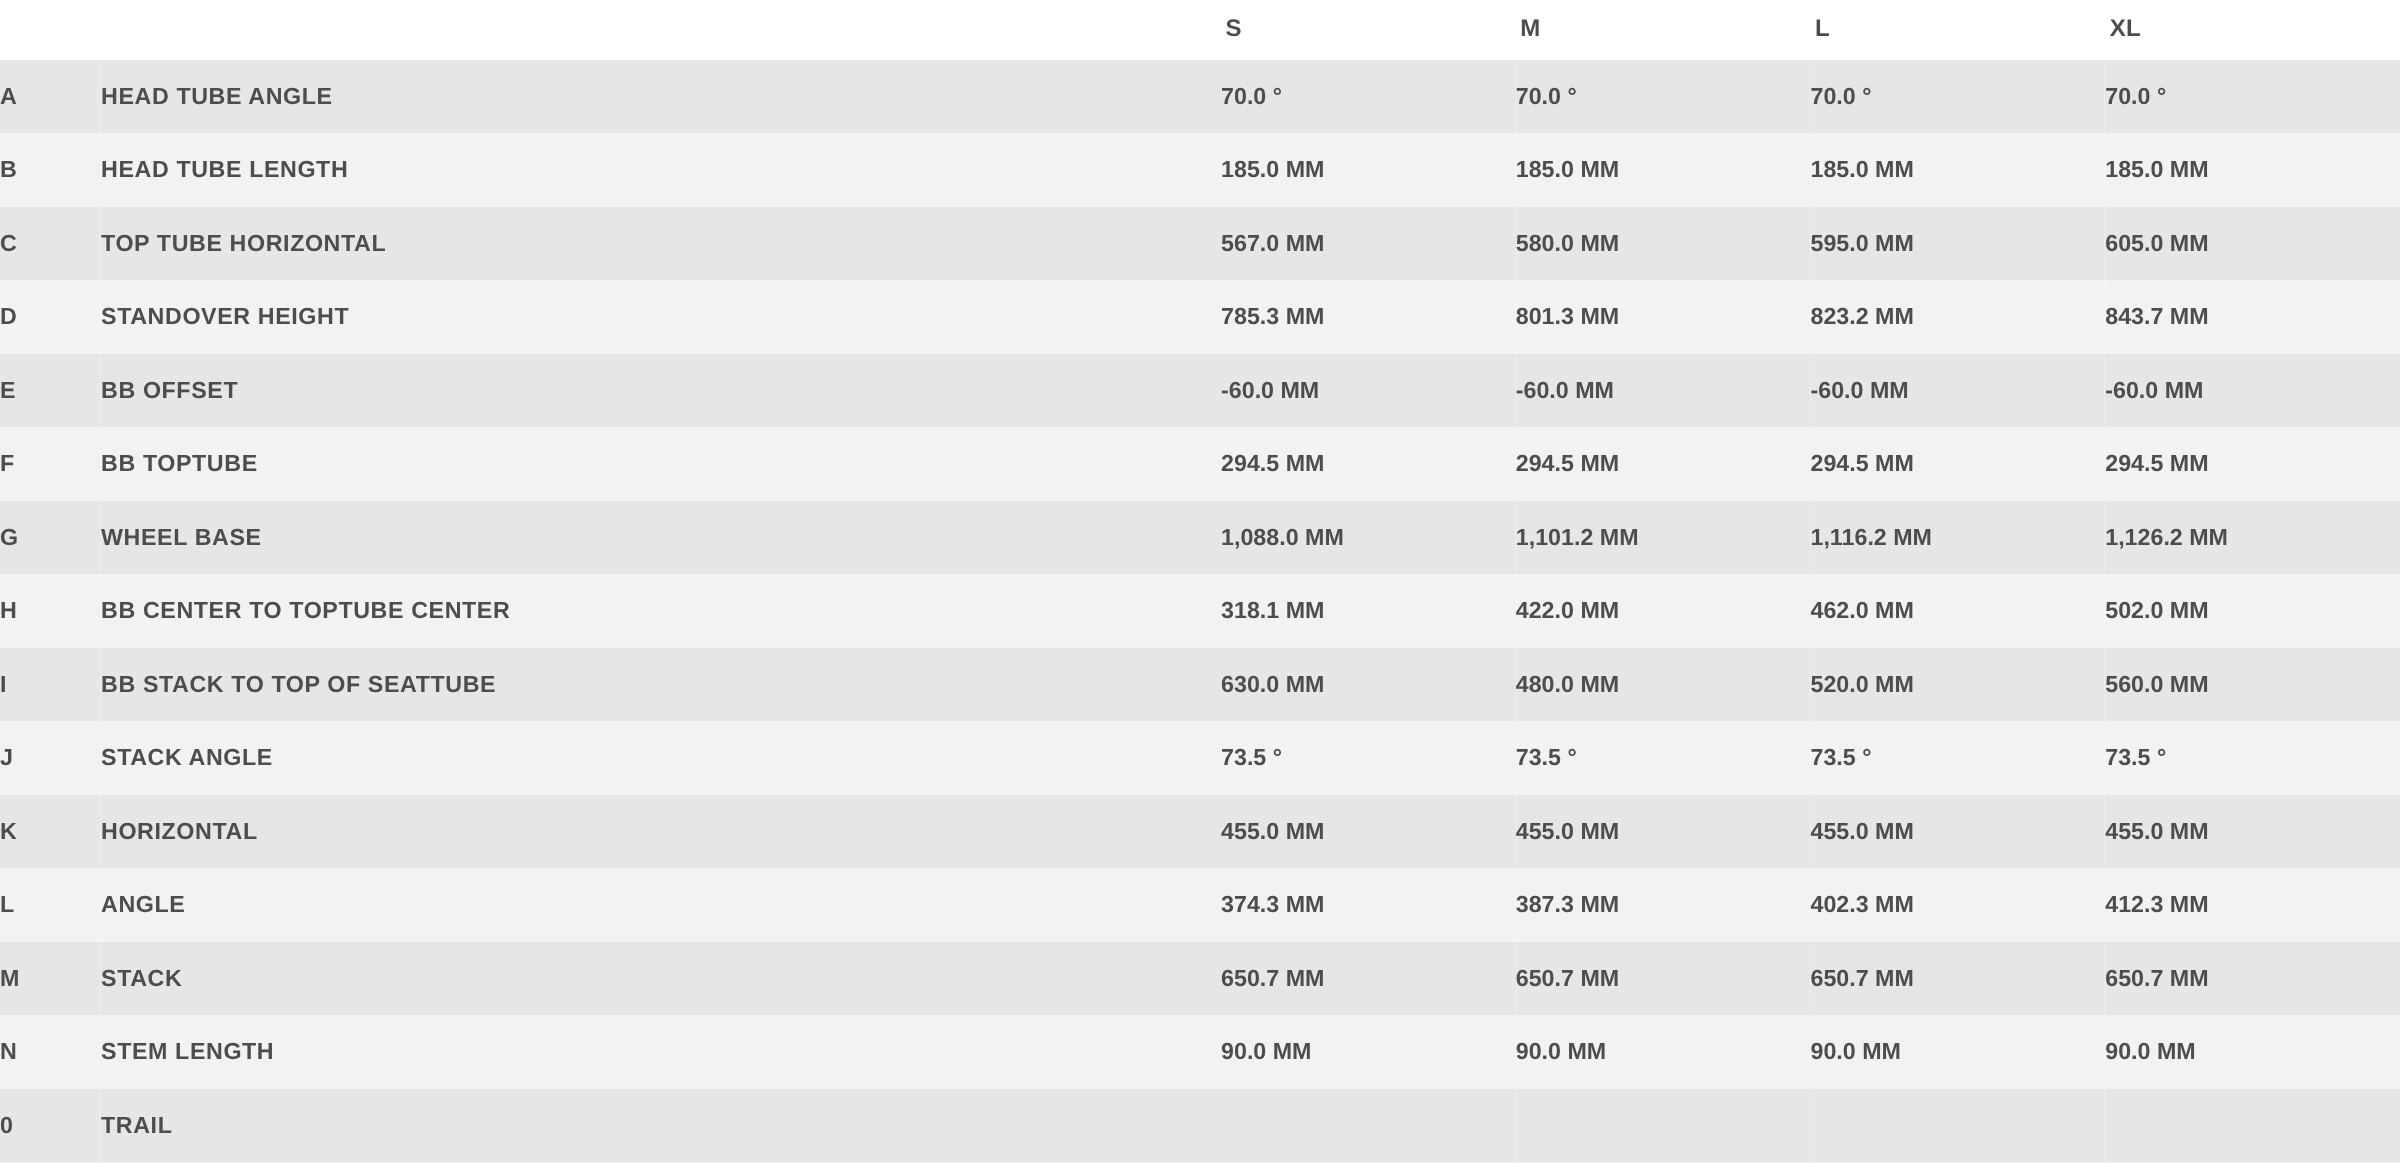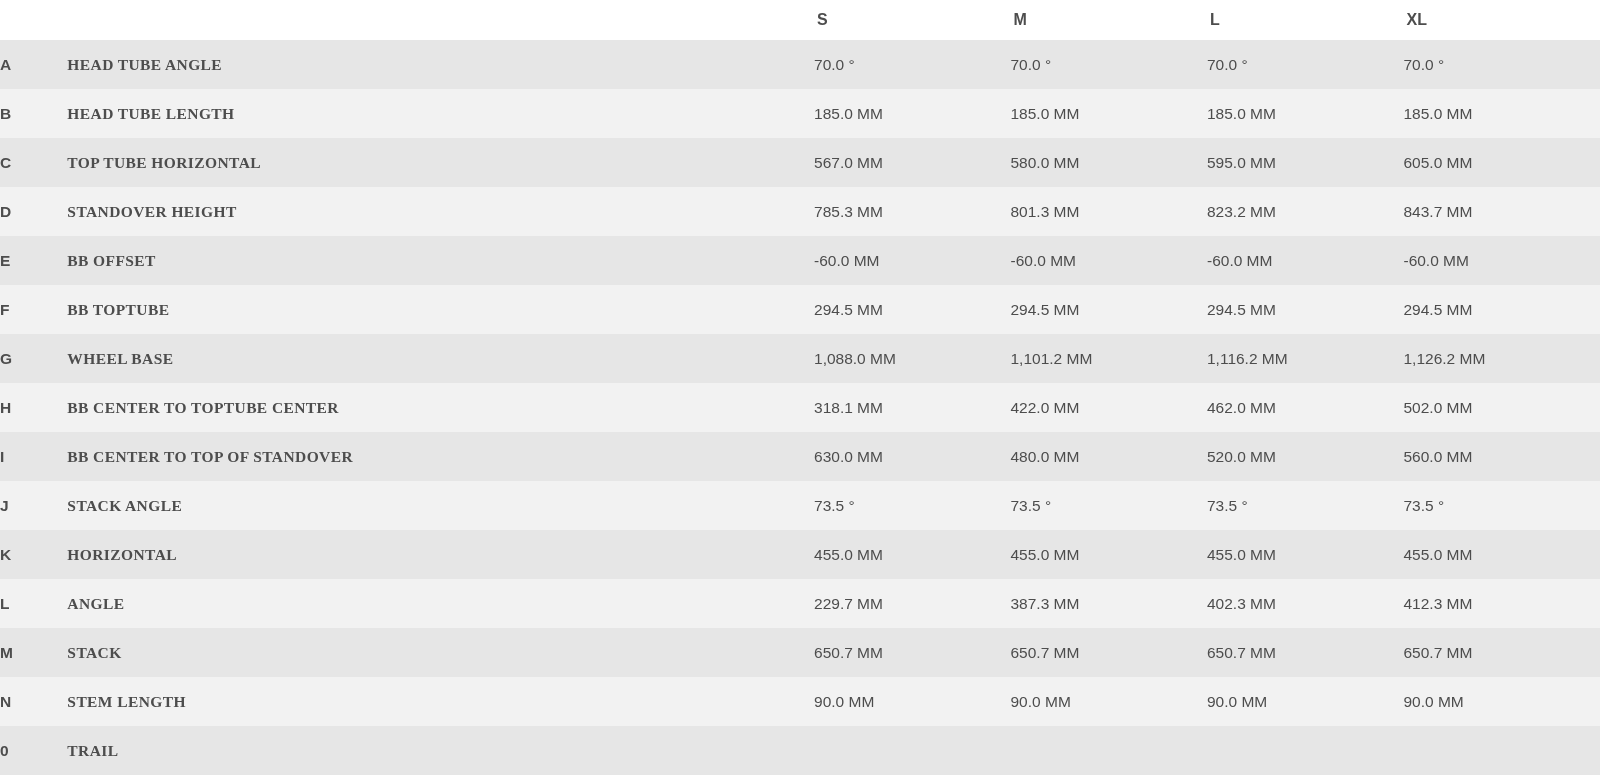--- a/index.html
+++ b/index.html
@@ -53,25 +53,24 @@
     font-size: 15px;
     color: #4d4d4d;
     letter-spacing: 0.3px;
   }
   .cell-label {
     padding-left: 80px;
     font-weight: bold;
     font-size: 15.5px;
     color: #4d4d4d;
     letter-spacing: 0.4px;
-    font-family: Liberation Serif, serif;
   }
   .cell-val {
     padding-left: 3px;
-    font-weight: normal;
+    font-weight: bold;
     color: #555555;
     font-size: 15.5px;
     white-space: nowrap;
   }
 </style>
 </head>
 <body>
 
 <table class="geo-table">
   <colgroup>
@@ -161,21 +160,21 @@
       <td class="cell-key">H</td>
       <td class="cell-label">BB CENTER TO TOPTUBE CENTER</td>
       <td class="cell-val">318.1 MM</td>
       <td class="cell-val">422.0 MM</td>
       <td class="cell-val">462.0 MM</td>
       <td class="cell-val">502.0 MM</td>
     </tr>
 
     <tr class="odd">
       <td class="cell-key">I</td>
-      <td class="cell-label">BB CENTER TO TOP OF STANDOVER</td>
+      <td class="cell-label">BB STACK TO TOP OF SEATTUBE</td>
       <td class="cell-val">630.0 MM</td>
       <td class="cell-val">480.0 MM</td>
       <td class="cell-val">520.0 MM</td>
       <td class="cell-val">560.0 MM</td>
     </tr>
 
     <tr class="even">
       <td class="cell-key">J</td>
       <td class="cell-label">STACK ANGLE</td>
       <td class="cell-val">73.5 °</td>
@@ -189,21 +188,21 @@
       <td class="cell-label">HORIZONTAL</td>
       <td class="cell-val">455.0 MM</td>
       <td class="cell-val">455.0 MM</td>
       <td class="cell-val">455.0 MM</td>
       <td class="cell-val">455.0 MM</td>
     </tr>
 
     <tr class="even">
       <td class="cell-key">L</td>
       <td class="cell-label">ANGLE</td>
-      <td class="cell-val">229.7 MM</td>
+      <td class="cell-val">374.3 MM</td>
       <td class="cell-val">387.3 MM</td>
       <td class="cell-val">402.3 MM</td>
       <td class="cell-val">412.3 MM</td>
     </tr>
 
     <tr class="odd">
       <td class="cell-key">M</td>
       <td class="cell-label">STACK</td>
       <td class="cell-val">650.7 MM</td>
       <td class="cell-val">650.7 MM</td>

